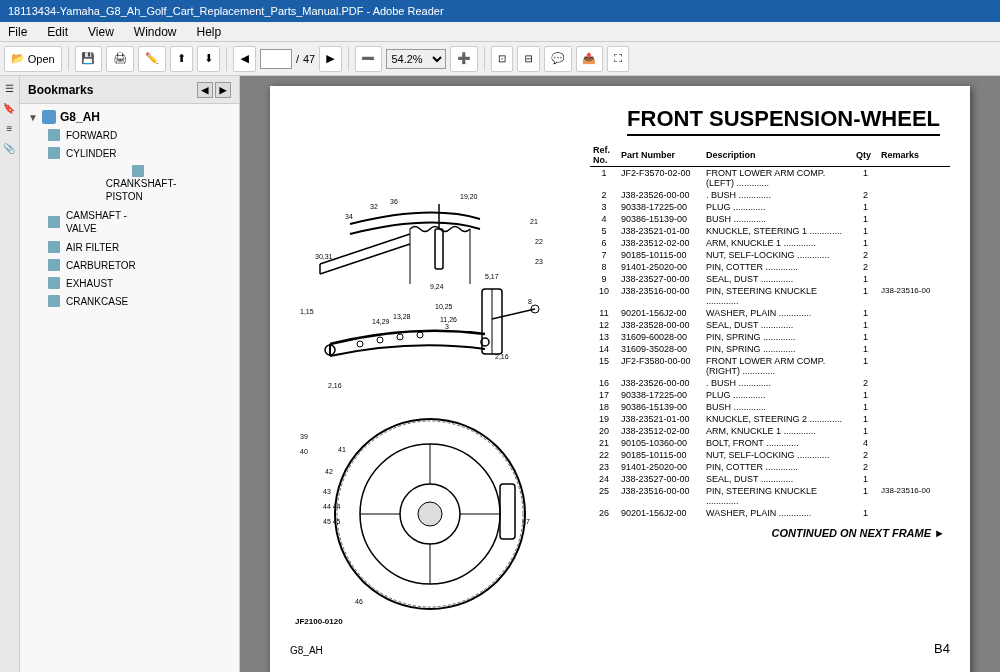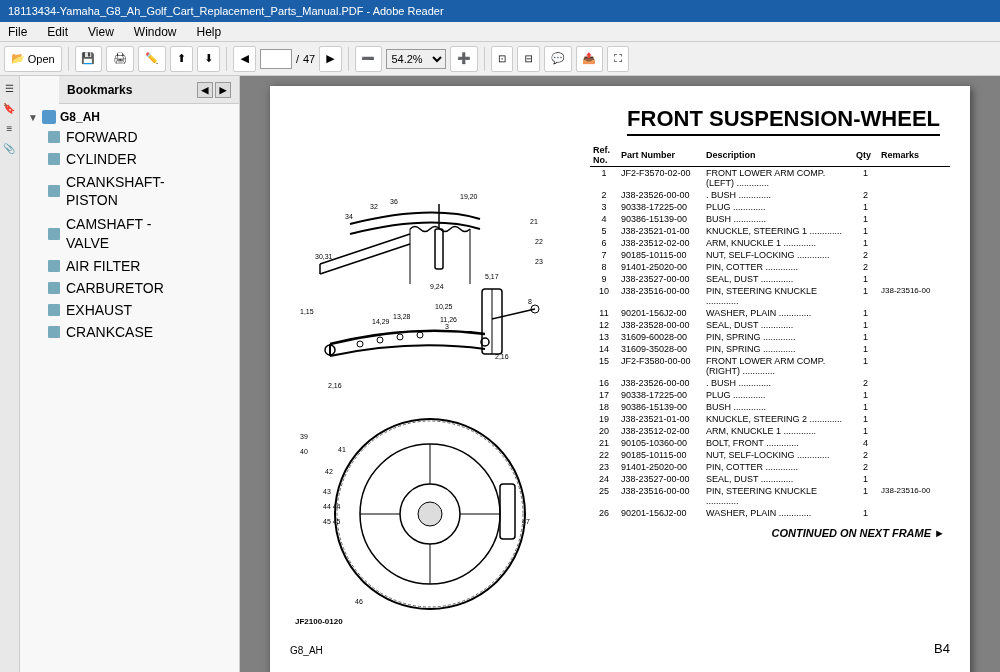--- a/index.html
+++ b/index.html
@@ -83,21 +83,20 @@
     .sidebar-header {
       background: #e8e8e8;
       border-bottom: 1px solid #ccc;
       padding: 4px 8px;
       font-weight: bold;
       font-size: 12px;
       display: flex;
       align-items: center;
       justify-content: space-between;
       height: 28px;
-      margin-left: 39px;
     }
     .sidebar-controls { display: flex; gap: 2px; }
     .sidebar-ctrl-btn {
       width: 16px; height: 16px;
       border: 1px solid #999;
       background: #ddd;
       cursor: pointer;
       font-size: 9px;
       display: flex; align-items: center; justify-content: center;
     }
@@ -128,21 +127,21 @@
       border-radius: 2px;
       margin-right: 4px;
       display: inline-block;
       flex-shrink: 0;
     }
     .bm-item {
       display: flex;
       align-items: center;
       padding: 3px 5px 3px 28px;
       cursor: pointer;
-      font-size: 14px;
+      font-size: 10px;
     }
     .bm-item-icon {
       width: 12px; height: 12px;
       background: #7ab;
       border-radius: 1px;
       margin-right: 6px;
       flex-shrink: 0;
     }
 
     
@@ -324,21 +323,21 @@
       </div>
 
       <div class="bm-item">
         <span class="bm-item-icon"></span>
         <span>FORWARD</span>
       </div>
       <div class="bm-item">
         <span class="bm-item-icon"></span>
         <span>CYLINDER</span>
       </div>
-      <div class="bm-item" style="line-height:1.3;">
+      <div class="bm-item" style="line-height:1.3;flex-direction:column;">
         <span class="bm-item-icon"></span>
         <span>CRANKSHAFT-<br>PISTON</span>
       </div>
       <div class="bm-item" style="line-height:1.3;">
         <span class="bm-item-icon"></span>
         <span>CAMSHAFT -<br>VALVE</span>
       </div>
       <div class="bm-item">
         <span class="bm-item-icon"></span>
         <span>AIR FILTER</span>

